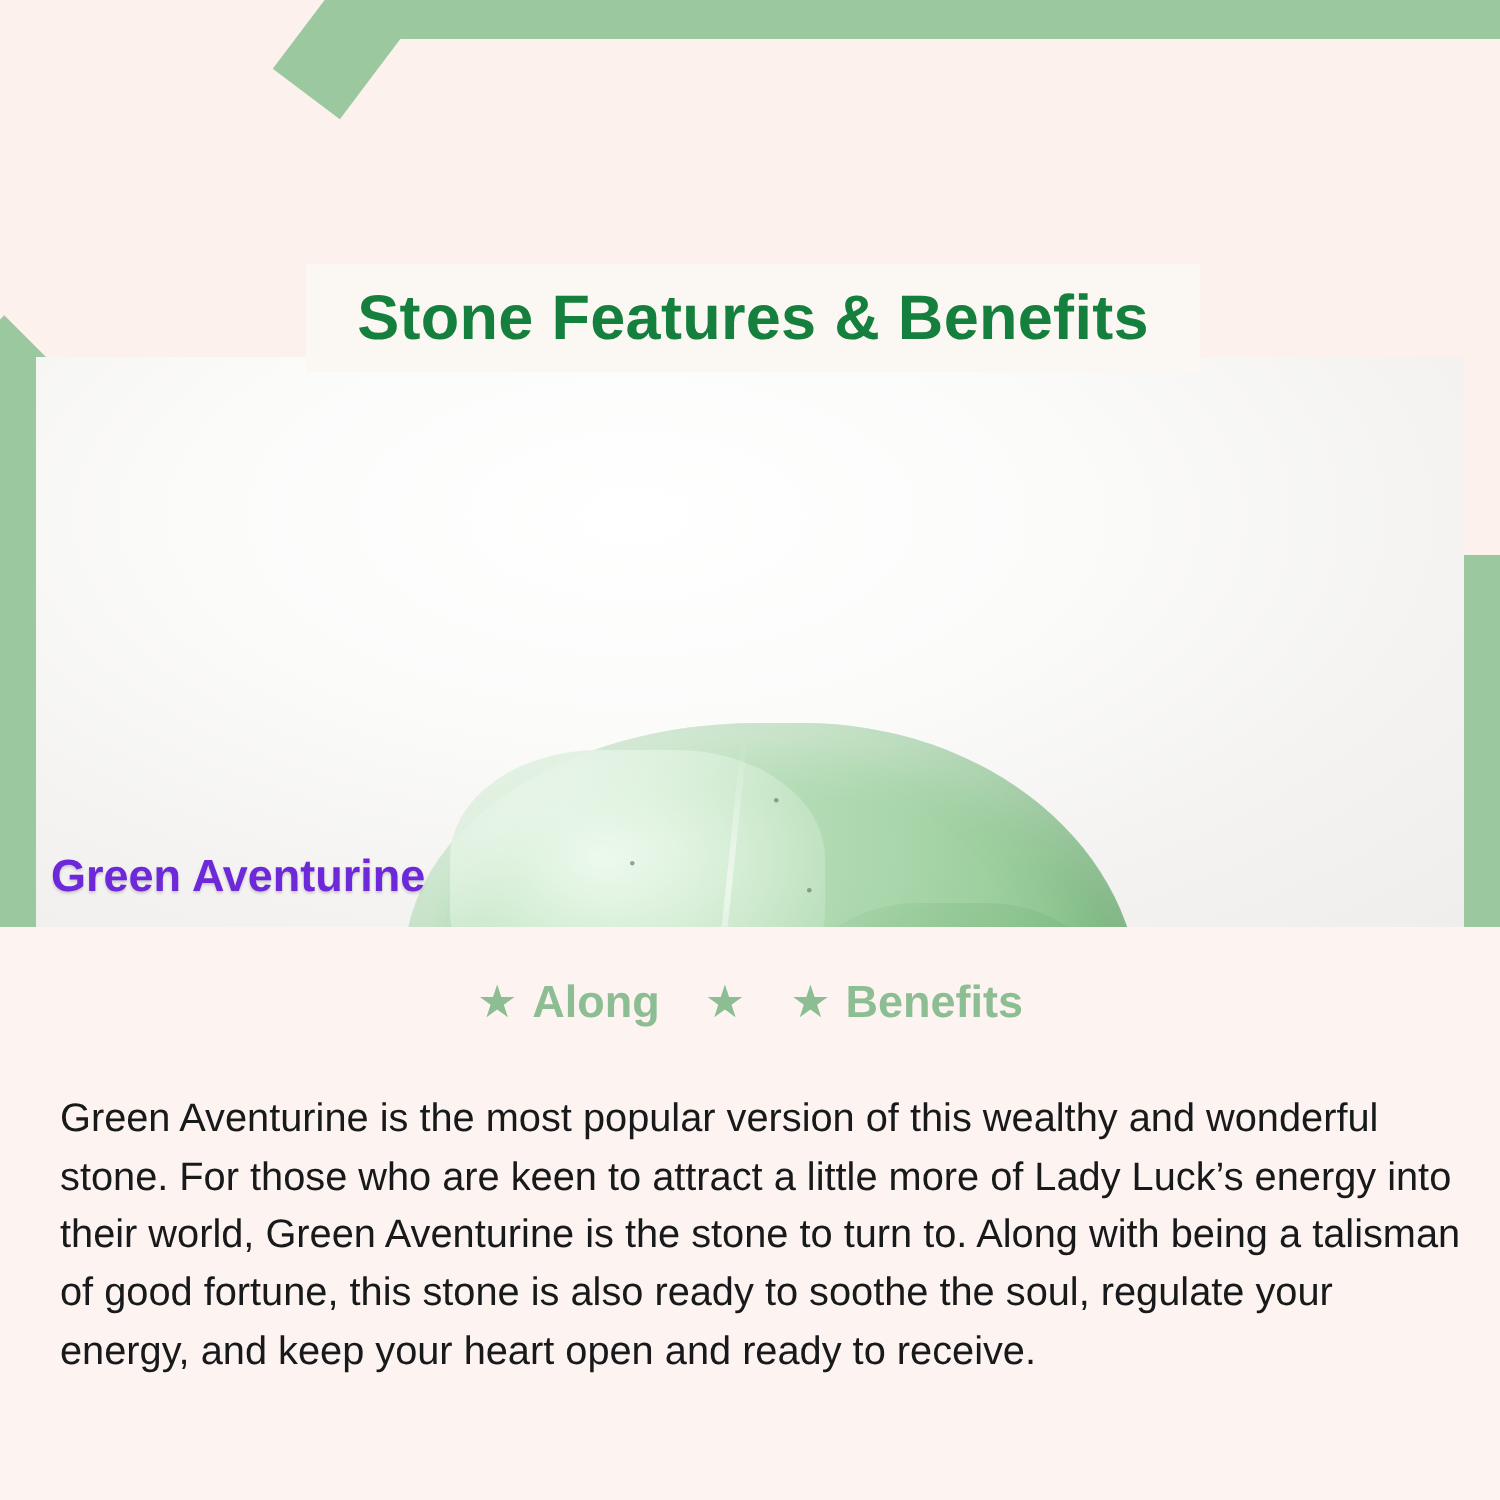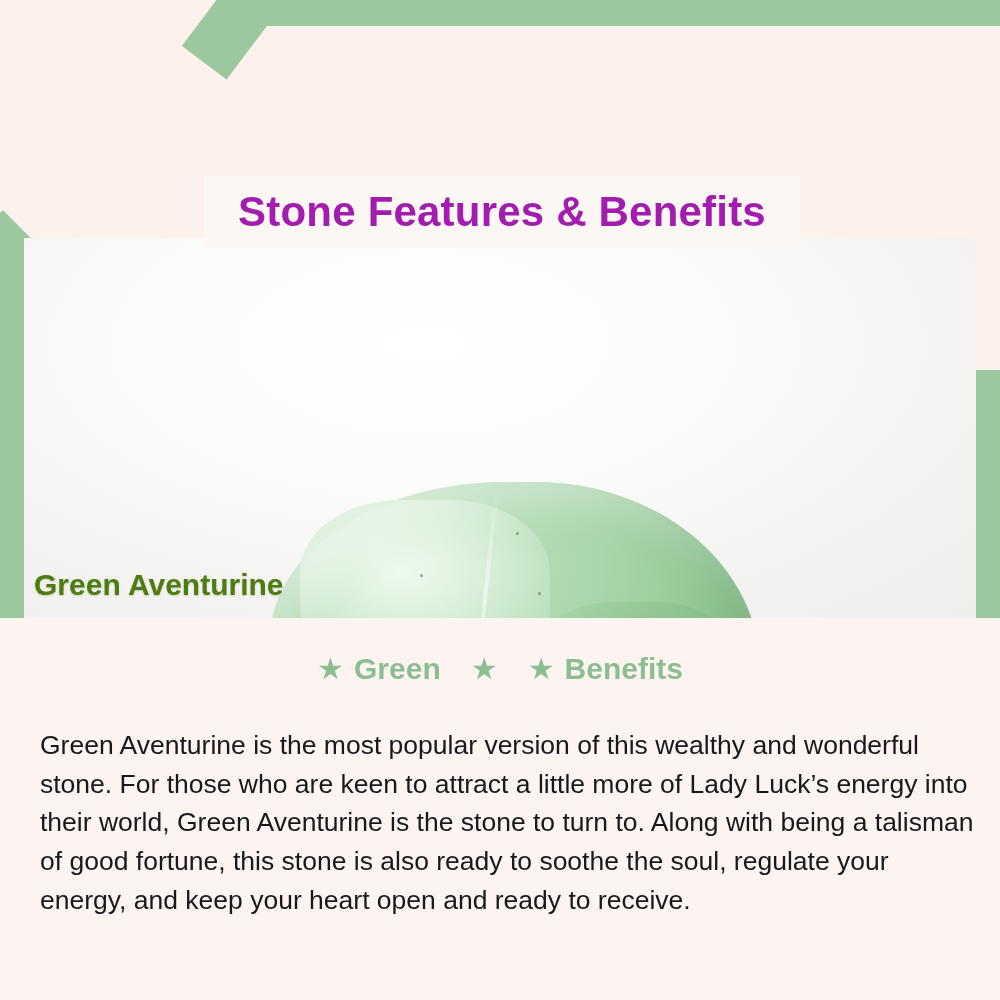--- a/index.html
+++ b/index.html
@@ -85,21 +85,21 @@
     height: 72px;
     background: #fbf7f2;
     display: flex;
     align-items: center;
     justify-content: center;
     z-index: 5;
   }
   .title-text {
     font-size: 42px;
     font-weight: bold;
-    color: #a21caf;
+    color: #15803d;
     letter-spacing: 0.2px;
     white-space: nowrap;
   }
 
   
   .photo {
     position: absolute;
     top: 238px;
     left: 24px;
     width: 952px;
@@ -172,21 +172,21 @@
     left: 24px;
     top: 562px;
     height: 46px;
     padding: 0 18px 0 10px;
     display: flex;
     align-items: center;
     background: transparent;
     z-index: 6;
   }
   .stone-label-text {
-    color: #4d7c0f;
+    color: #6d28d9;
     font-size: 30px;
     font-weight: bold;
     text-shadow: 0 1px 2px rgba(0,0,0,0.18);
     white-space: nowrap;
   }
 
   
   .keywords {
     position: absolute;
     top: 652px;
@@ -274,21 +274,21 @@
     </div>
   </div>
 
   <div class="stone-label">
     <span class="stone-label-text">Green Aventurine</span>
   </div>
 
   <div class="keywords">
     <div class="keyword">
       <span class="star">★</span>
-      <span class="keyword-text">Green</span>
+      <span class="keyword-text">Along</span>
     </div>
     <div class="keyword">
       <span class="star">★</span>
     </div>
     <div class="keyword">
       <span class="star">★</span>
       <span class="keyword-text">Benefits</span>
     </div>
   </div>
 

